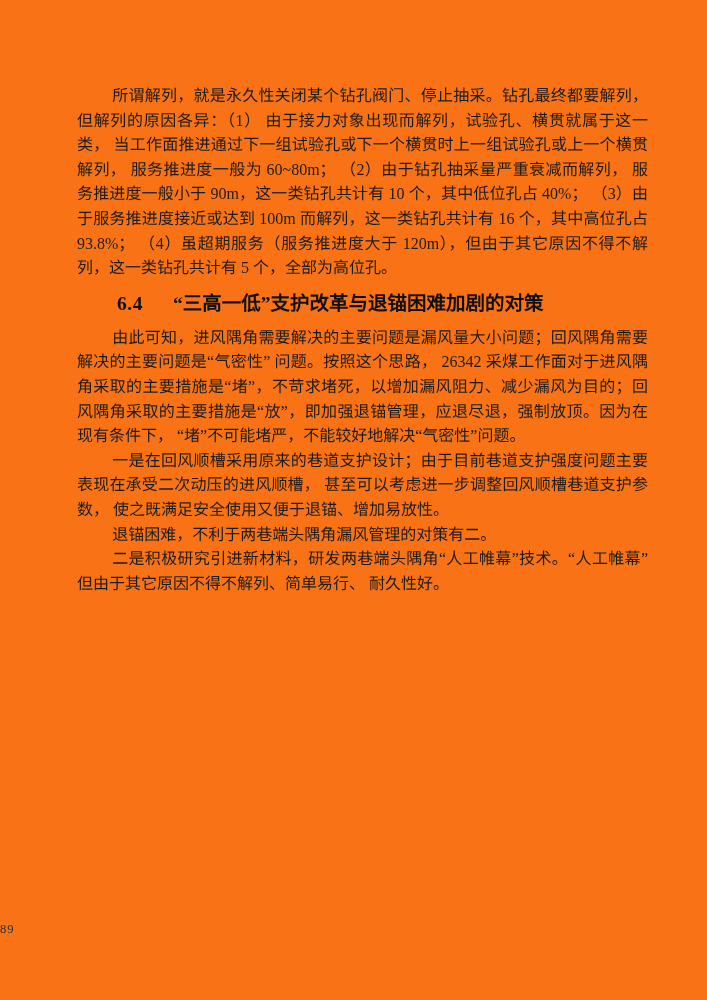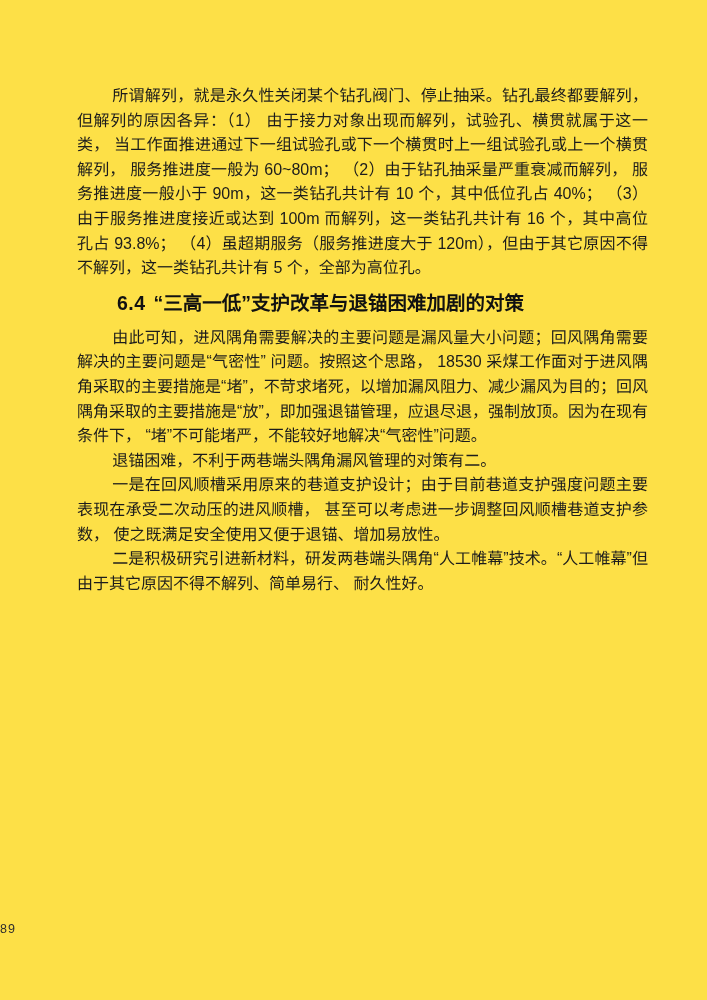--- a/index.html
+++ b/index.html
@@ -5,23 +5,23 @@
   * { box-sizing: border-box; }
   html, body {
     margin: 0;
     padding: 0;
     background: #ffffff;
   }
   .page {
     position: relative;
     width: 707px;
     height: 1000px;
-    background: #fde047;
+    background: #f97316;
     overflow: hidden;
-    font-family: Liberation Sans, sans-serif;
+    font-family: Liberation Serif, serif;
     color: #1c1c1c;
   }
   .content {
     position: absolute;
     left: 77px;
     top: 84px;
     width: 571px;
   }
   .body-para {
     margin: 0;
@@ -35,20 +35,21 @@
     margin: 9px 0 9px 0;
     padding-left: 40px;
     font-size: 19.5px;
     line-height: 27px;
     font-weight: bold;
     color: #111111;
     text-indent: 0;
   }
   .heading-number {
     display: inline-block;
+    margin-right: 22px;
     letter-spacing: 0.5px;
   }
   .heading-title {
     display: inline-block;
     margin-left: 8px;
   }
   .page-footer {
     position: absolute;
     left: 0;
     top: 919px;
@@ -65,22 +66,22 @@
 <body>
 
 <div class="page">
   <main class="content">
     <p class="body-para">所谓解列，就是永久性关闭某个钻孔阀门、停止抽采。钻孔最终都要解列，但解列的原因各异：（1） 由于接力对象出现而解列，试验孔、横贯就属于这一类， 当工作面推进通过下一组试验孔或下一个横贯时上一组试验孔或上一个横贯解列， 服务推进度一般为 60~80m； （2）由于钻孔抽采量严重衰减而解列， 服务推进度一般小于 90m，这一类钻孔共计有 10 个，其中低位孔占 40%； （3）由于服务推进度接近或达到 100m 而解列，这一类钻孔共计有 16 个，其中高位孔占 93.8%； （4）虽超期服务（服务推进度大于 120m），但由于其它原因不得不解列，这一类钻孔共计有 5 个，全部为高位孔。</p>
 
     <h2 class="section-heading">
       <span class="heading-number">6.4</span><span class="heading-title">“三高一低”支护改革与退锚困难加剧的对策</span>
     </h2>
 
-    <p class="body-para">由此可知，进风隅角需要解决的主要问题是漏风量大小问题；回风隅角需要解决的主要问题是“气密性” 问题。按照这个思路， 18530 采煤工作面对于进风隅角采取的主要措施是“堵”，不苛求堵死，以增加漏风阻力、减少漏风为目的；回风隅角采取的主要措施是“放”，即加强退锚管理，应退尽退，强制放顶。因为在现有条件下， “堵”不可能堵严，不能较好地解决“气密性”问题。</p>
+    <p class="body-para">由此可知，进风隅角需要解决的主要问题是漏风量大小问题；回风隅角需要解决的主要问题是“气密性” 问题。按照这个思路， 26342 采煤工作面对于进风隅角采取的主要措施是“堵”，不苛求堵死，以增加漏风阻力、减少漏风为目的；回风隅角采取的主要措施是“放”，即加强退锚管理，应退尽退，强制放顶。因为在现有条件下， “堵”不可能堵严，不能较好地解决“气密性”问题。</p>
+    <p class="body-para">一是在回风顺槽采用原来的巷道支护设计；由于目前巷道支护强度问题主要表现在承受二次动压的进风顺槽， 甚至可以考虑进一步调整回风顺槽巷道支护参数， 使之既满足安全使用又便于退锚、增加易放性。</p>
     <p class="body-para">退锚困难，不利于两巷端头隅角漏风管理的对策有二。</p>
-    <p class="body-para">一是在回风顺槽采用原来的巷道支护设计；由于目前巷道支护强度问题主要表现在承受二次动压的进风顺槽， 甚至可以考虑进一步调整回风顺槽巷道支护参数， 使之既满足安全使用又便于退锚、增加易放性。</p>
     <p class="body-para">二是积极研究引进新材料，研发两巷端头隅角“人工帷幕”技术。“人工帷幕”但由于其它原因不得不解列、简单易行、 耐久性好。</p>
   </main>
 
   <footer class="page-footer">
     <span class="page-number">89</span>
   </footer>
 </div>
 
 </body></html>

